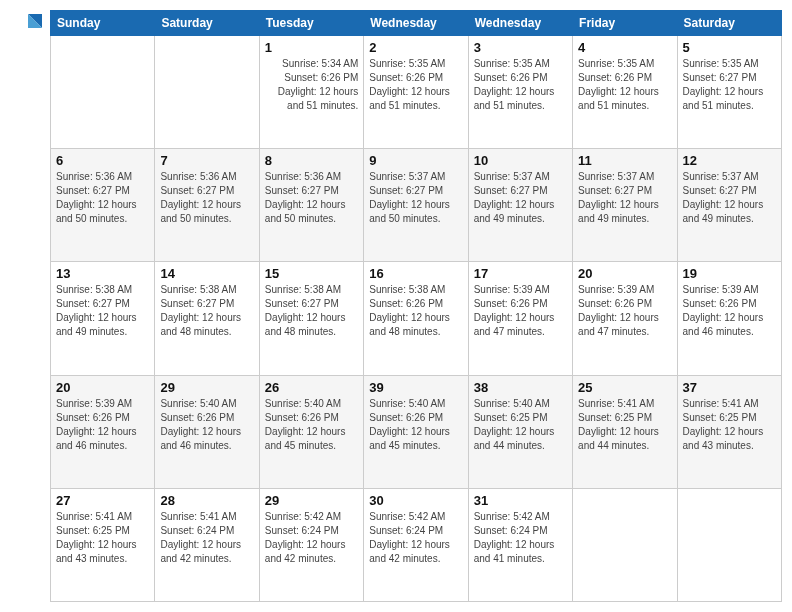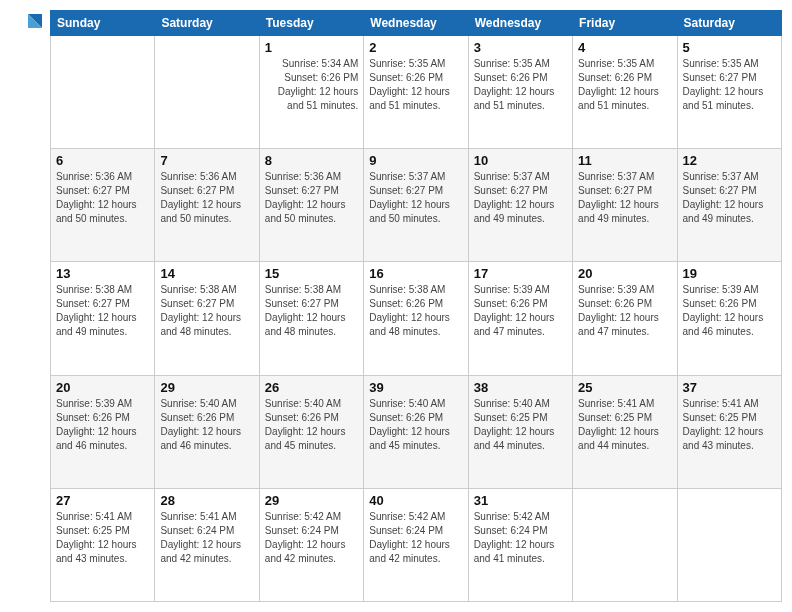--- a/index.html
+++ b/index.html
@@ -320,21 +320,21 @@
 Sunset: 6:24 PM
 Daylight: 12 hours and 42 minutes.</div>
           </td>
           <td>
             <span class="day-num">29</span>
             <div class="day-info" style="white-space: pre-line;">Sunrise: 5:42 AM
 Sunset: 6:24 PM
 Daylight: 12 hours and 42 minutes.</div>
           </td>
           <td>
-            <span class="day-num">40</span>
+            <span class="day-num">30</span>
             <div class="day-info" style="white-space: pre-line;">Sunrise: 5:42 AM
 Sunset: 6:24 PM
 Daylight: 12 hours and 42 minutes.</div>
           </td>
           <td>
             <span class="day-num">31</span>
             <div class="day-info" style="white-space: pre-line;">Sunrise: 5:42 AM
 Sunset: 6:24 PM
 Daylight: 12 hours and 41 minutes.</div>
           </td>

